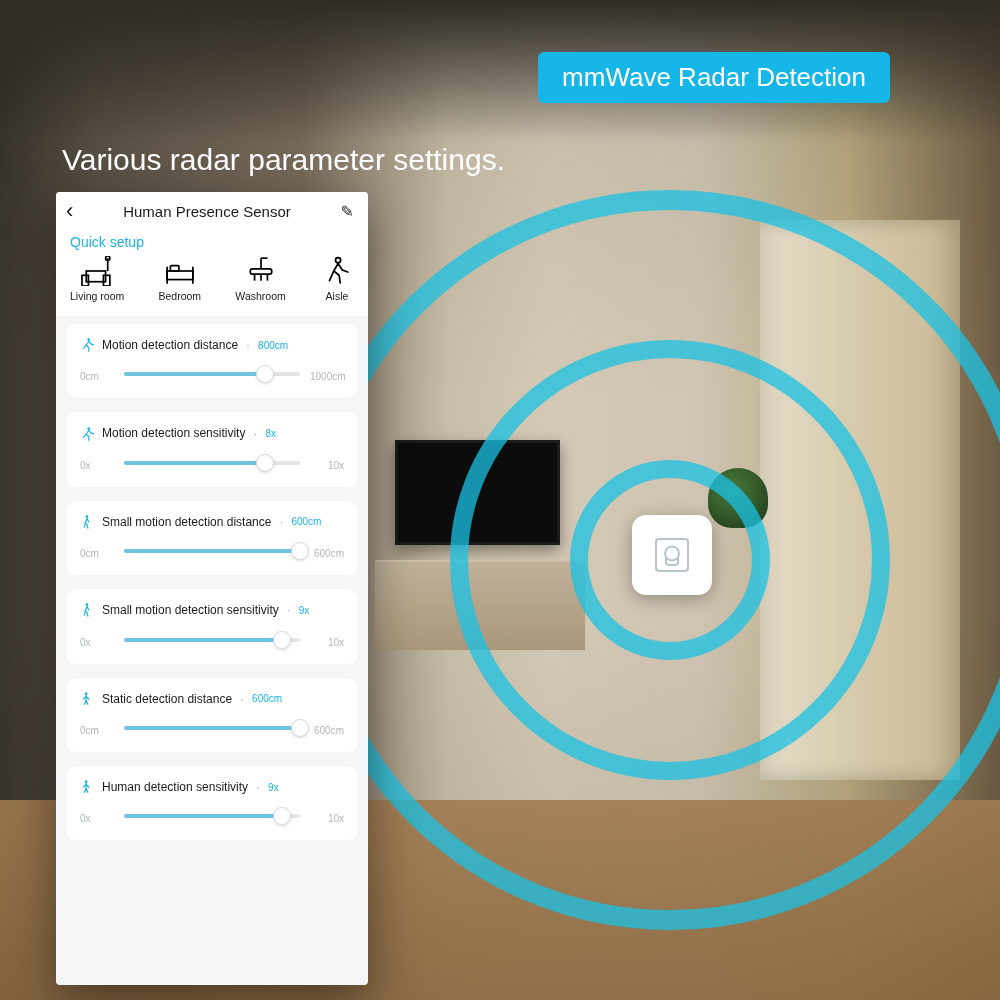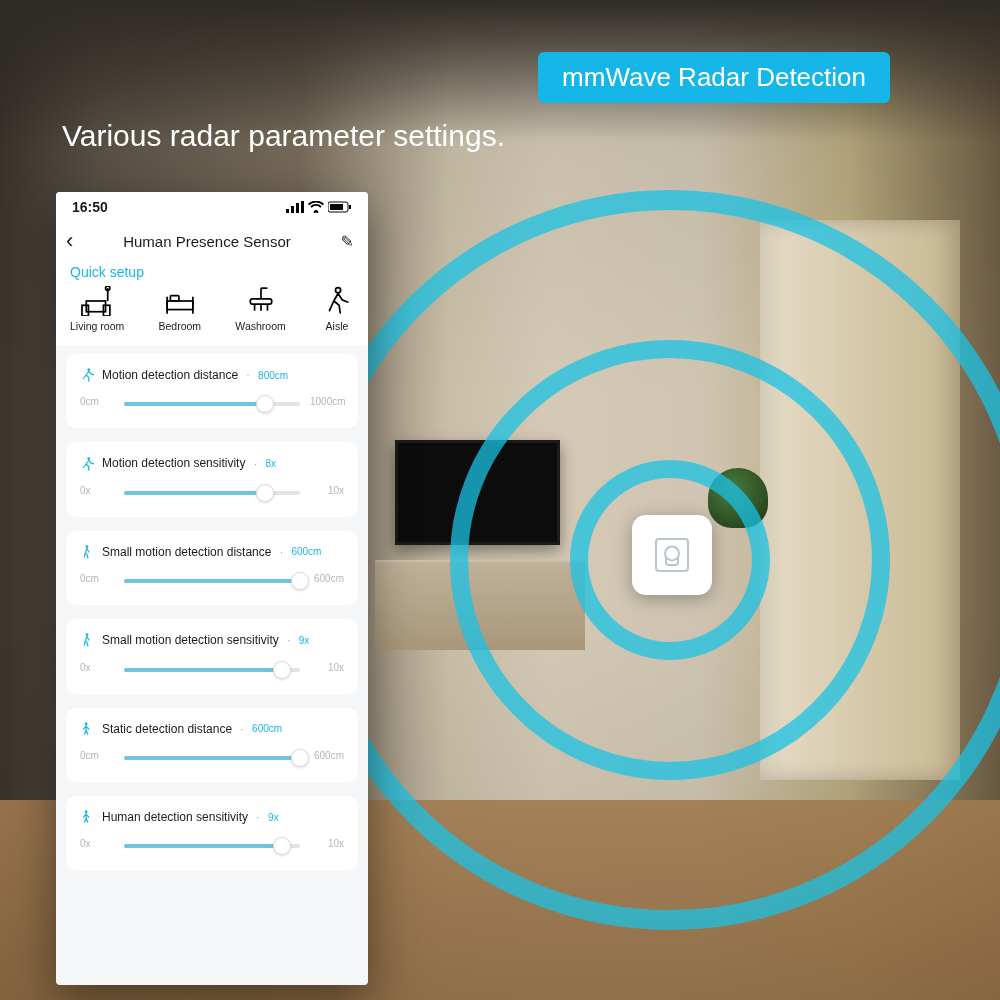--- a/index.html
+++ b/index.html
@@ -37,21 +37,21 @@
     right: 110px;
     background: #17b6e8;
     color: #fff;
     font-size: 26px;
     font-weight: 500;
     padding: 10px 24px;
     border-radius: 6px;
   }
   .headline {
     position: absolute;
-    top: 119px;
+    top: 143px;
     left: 62px;
     color: #fff;
     font-size: 30px;
     font-weight: 400;
   }
 
   
   .radar {
     position: absolute;
     left: 670px;
@@ -157,21 +157,21 @@
   .card {
     background: #fff;
     border-radius: 10px;
     padding: 14px 14px 16px;
   }
   .card-head { display: flex; align-items: center; gap: 8px; margin-bottom: 14px; }
   .card-icon { width: 14px; height: 14px; flex: 0 0 auto; }
   .card-title { font-size: 12px; line-height: 1.2; }
   .card-dot { color: #8dbad0; font-size: 12px; }
   .card-value { color: #17b6e8; font-size: 10px; }
-  .slider-row { display: flex; align-items: flex-start; gap: 10px; }
+  .slider-row { display: flex; align-items: flex-end; gap: 10px; }
   .range-label { font-size: 10px; color: #b0b6ba; width: 34px; }
   .range-label.right { text-align: right; }
   .track-wrap { flex: 1; position: relative; height: 16px; display: flex; align-items: center; }
   .track { height: 4px; width: 100%; background: #e0e4e7; border-radius: 2px; position: relative; }
   .fill { position: absolute; left: 0; top: 0; bottom: 0; background: #6fc5e0; border-radius: 2px; }
   .thumb {
     position: absolute; top: 50%; transform: translate(-50%, -50%);
     width: 18px; height: 18px; background: #fff; border: 1px solid #d7dbde;
     border-radius: 50%; box-shadow: 0 1px 3px rgba(0,0,0,0.15);
   }
@@ -226,39 +226,20 @@
 </div>
 
 <div class="sensor">
   <div class="sensor-inner"></div>
 </div>
 
 <div class="badge">mmWave Radar Detection</div>
 <div class="headline">Various radar parameter settings.</div>
 
 <div class="phone">
-  <div class="status-bar">
-    <span>16:50</span>
-    <span class="status-icons">
-      <svg viewBox="0 0 18 12">
-          <rect x="0" y="8" width="3" height="4" fill="#000"></rect>
-          <rect x="5" y="5" width="3" height="7" fill="#000"></rect>
-          <rect x="10" y="2" width="3" height="10" fill="#000"></rect>
-          <rect x="15" y="0" width="3" height="12" fill="#000"></rect>
-        </svg>
-      <svg viewBox="0 0 16 12">
-          <path d="M8 10 a1.4 1.4 0 1 0 0.01 0 M3 6 a7 7 0 0 1 10 0 M0.5 3.5 a11 11 0 0 1 15 0" stroke="#000" stroke-width="1.8" fill="none"></path>
-        </svg>
-      <svg viewBox="0 0 24 12">
-          <rect x="0" y="1" width="20" height="10" rx="2" stroke="#000" fill="none"></rect>
-          <rect x="2" y="3" width="13" height="6" fill="#000"></rect>
-          <rect x="21" y="4" width="2" height="4" fill="#000"></rect>
-        </svg>
-    </span>
-  </div>
 
   <div class="app-header">
     <span class="back">‹</span>
     <span class="title">Human Presence Sensor</span>
     <span class="edit">✎</span>
   </div>
 
   <div class="quick-setup">
     <div class="quick-label">Quick setup</div>
     <div class="rooms" id="rooms">

